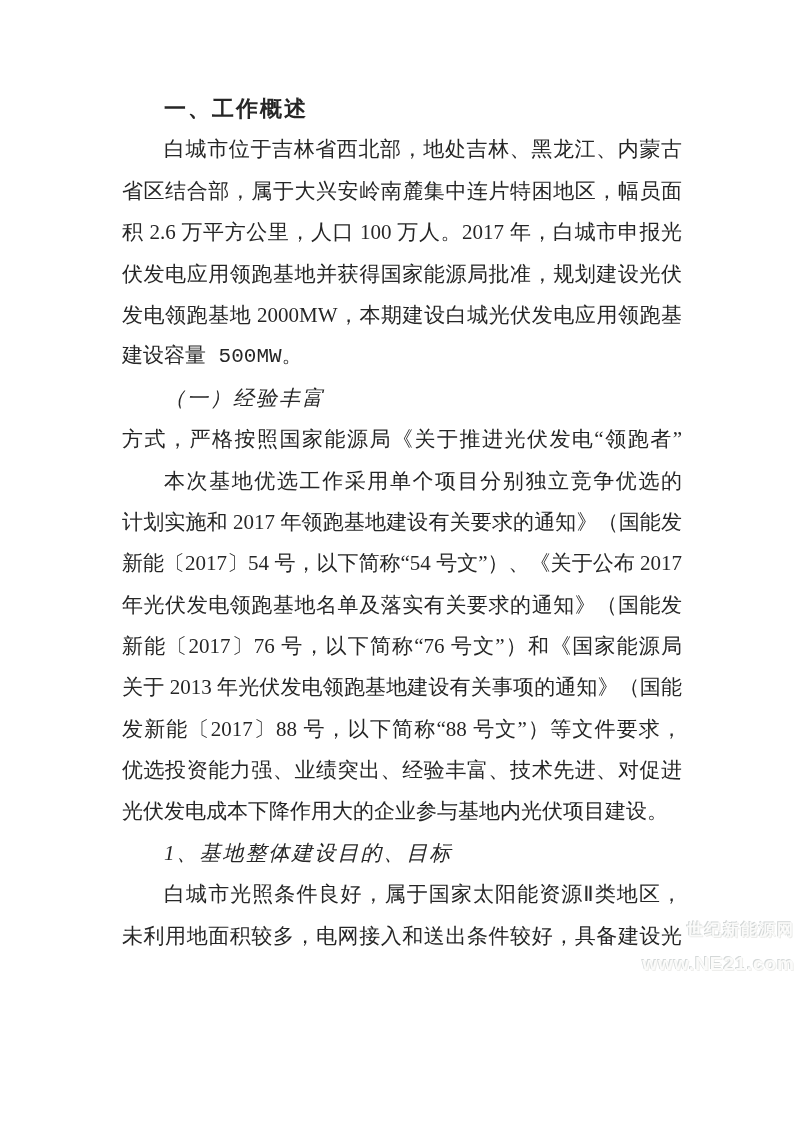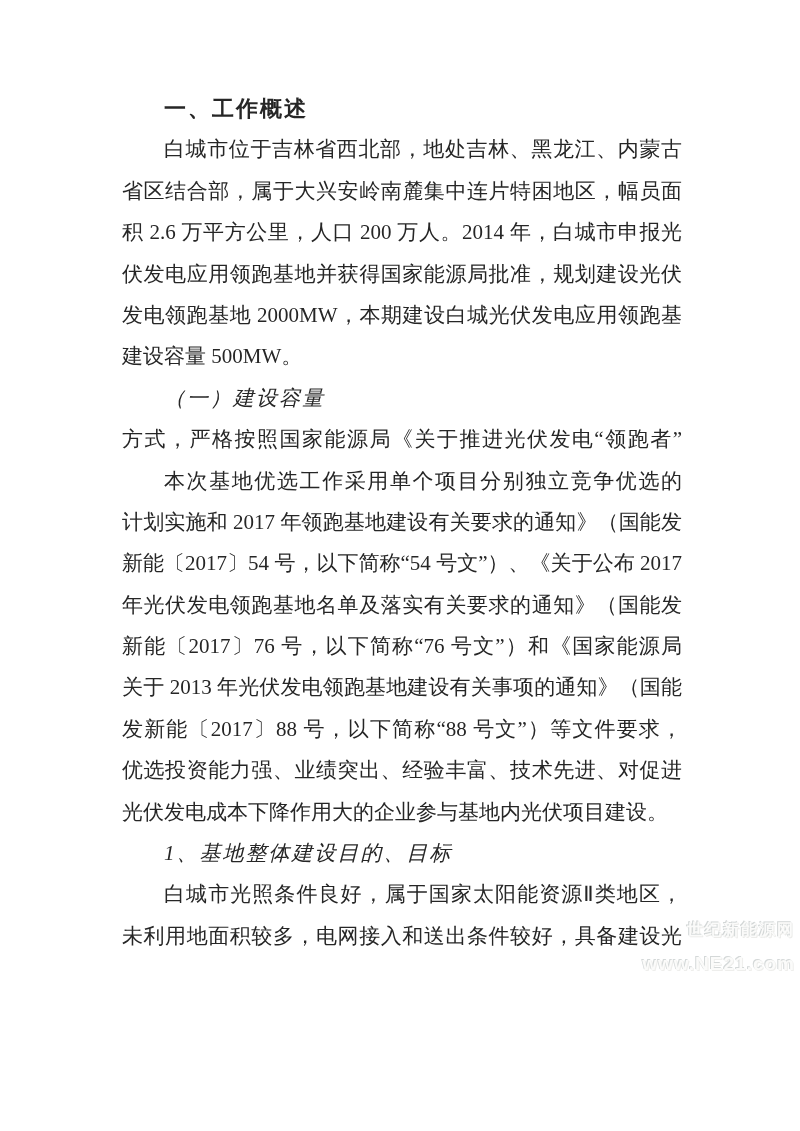--- a/index.html
+++ b/index.html
@@ -30,21 +30,21 @@
     overflow: hidden;
     color: #262626;
     text-align: justify;
     text-justify: inter-character;
     white-space: normal;
   }
   
   .line--body  { text-align-last: justify; }
   .line--first { text-align-last: justify; text-indent: 42px; }
   
-  .line--end   { text-align-last: left; }
+  .line--end   { text-align-last: left; font-family: Liberation Mono, monospace; }
   
   .line--heading {
     font-family: "Liberation Sans", sans-serif;
     font-weight: 700;
     font-size: 22px;
     text-indent: 42px;
     text-align-last: left;
     letter-spacing: 2px;
   }
   
@@ -92,25 +92,25 @@
 </style>
 </head>
 <body>
 
 <div class="page">
 
   <div class="doc-body">
       <div class="line line--heading">一、工作概述</div>
       <div class="line line--first">白城市位于吉林省西北部，地处吉林、黑龙江、内蒙古三</div>
       <div class="line line--body">省区结合部，属于大兴安岭南麓集中连片特困地区，幅员面</div>
-      <div class="line line--body">积 2.6 万平方公里，人口 200 万人。2014 年，白城市申报光</div>
+      <div class="line line--body">积 2.6 万平方公里，人口 100 万人。2017 年，白城市申报光</div>
       <div class="line line--body">伏发电应用领跑基地并获得国家能源局批准，规划建设光伏</div>
       <div class="line line--body">发电领跑基地 2000MW，本期建设白城光伏发电应用领跑基地，</div>
       <div class="line line--end">建设容量 500MW。</div>
-      <div class="line line--sub">（一）建设容量</div>
+      <div class="line line--sub">（一）经验丰富</div>
       <div class="line line--body">方式，严格按照国家能源局《关于推进光伏发电“领跑者”</div>
       <div class="line line--first">本次基地优选工作采用单个项目分别独立竞争优选的</div>
       <div class="line line--body">计划实施和 2017 年领跑基地建设有关要求的通知》（国能发</div>
       <div class="line line--body">新能〔2017〕54 号，以下简称“54 号文”）、《关于公布 2017</div>
       <div class="line line--body">年光伏发电领跑基地名单及落实有关要求的通知》（国能发</div>
       <div class="line line--body">新能〔2017〕76 号，以下简称“76 号文”）和《国家能源局</div>
       <div class="line line--body">关于 2013 年光伏发电领跑基地建设有关事项的通知》（国能</div>
       <div class="line line--body">发新能〔2017〕88 号，以下简称“88 号文”）等文件要求，</div>
       <div class="line line--body">优选投资能力强、业绩突出、经验丰富、技术先进、对促进</div>
       <div class="line line--end">光伏发电成本下降作用大的企业参与基地内光伏项目建设。</div>

